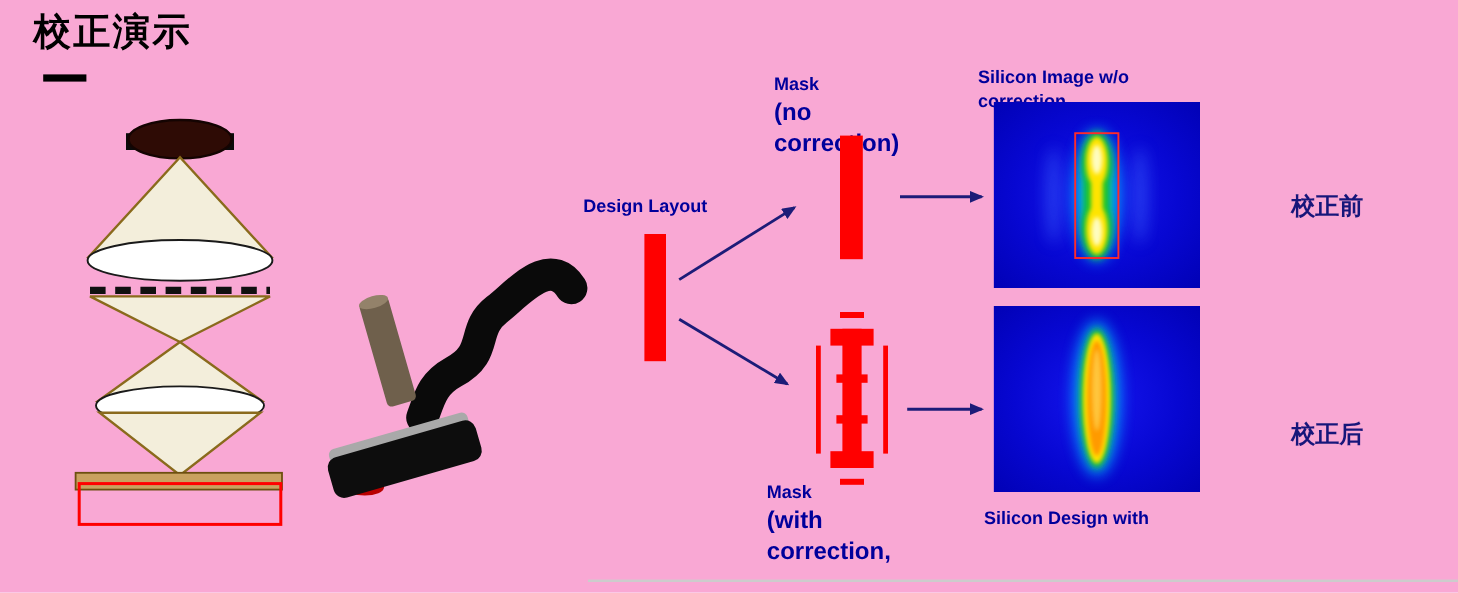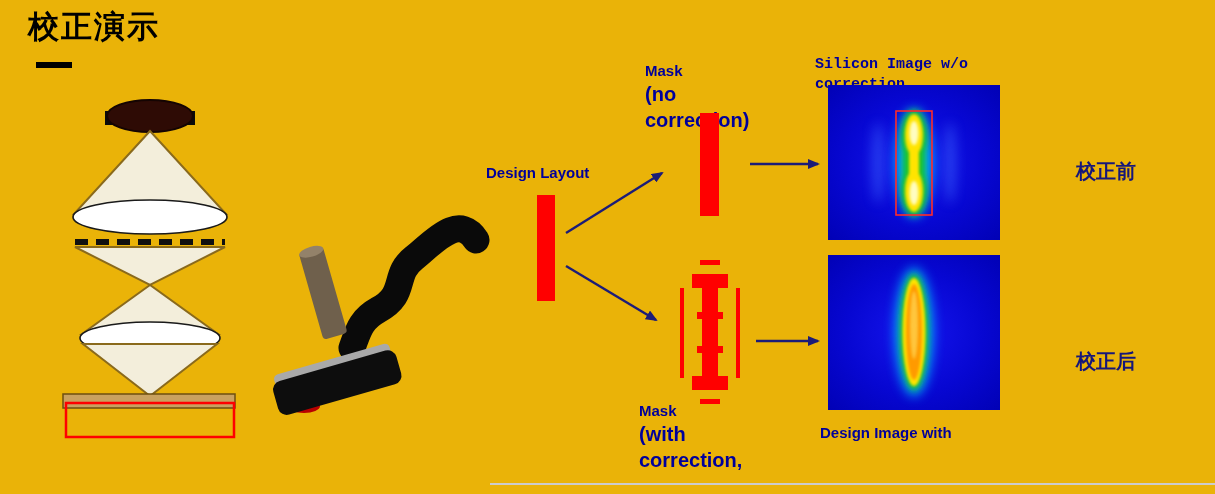--- a/index.html
+++ b/index.html
@@ -1,17 +1,17 @@
 <!DOCTYPE html>
 <html><head>
 <meta charset="utf-8">
 <style>
   html,body { margin:0; padding:0; background:#ffffff; }
   .canvas {
-    position:relative; width:1215px; height:494px; background:#eab308;
+    position:relative; width:1215px; height:494px; background:#f9a8d4;
     overflow:hidden; font-family:"Liberation Sans", sans-serif;
   }
   .title {
     position:absolute; left:28px; top:6px; font-size:31px; font-weight:800;
     color:#000000; letter-spacing:2px;
   }
   .title-dash { position:absolute; left:36px; top:62px; width:36px; height:6px; background:#000000; }
 
   .optics { position:absolute; left:55px; top:85px; width:190px; height:360px; }
   .brush  { position:absolute; left:262px; top:218px; width:225px; height:200px; overflow:visible; }
@@ -21,21 +21,21 @@
 
   .design-layout-label { left:486px; top:163px; width:124px; }
   .design-bar { position:absolute; left:537px; top:195px; width:18px; height:106px; background:#ff0000; }
 
   .mask-top-label { left:645px; top:61px; width:130px; }
   .mask-top-bar { position:absolute; left:700px; top:113px; width:19px; height:103px; background:#ff0000; }
 
   .mask-opc { position:absolute; left:676px; top:258px; width:68px; height:148px; }
   .mask-bottom-label { left:639px; top:401px; width:140px; }
 
-  .silicon-top-label { left:815px; top:55px; width:200px;font-family:Liberation Mono, monospace; }
+  .silicon-top-label { left:815px; top:55px; width:200px; }
   .silicon { position:absolute; left:828px; width:172px; height:155px; }
   .silicon-top { top:85px; }
   .silicon-bottom { top:255px; }
   .silicon-bottom-label { left:820px; top:423px; width:190px; }
 
   .cn-label { position:absolute; color:#16167a; font-weight:800; font-size:20px; }
   .before { left:1076px; top:158px; }
   .after  { left:1076px; top:348px; }
 
   .arrows { position:absolute; left:0; top:0; width:1215px; height:494px; pointer-events:none; }
@@ -163,21 +163,21 @@
       </defs>
       <rect width="172" height="155" fill="url(#bgB)"></rect>
       <ellipse cx="86" cy="77" rx="19" ry="64" fill="#00ccff" opacity="0.8" filter="url(#blur6B)"></ellipse>
       <ellipse cx="86" cy="77" rx="14" ry="58" fill="#17c421" filter="url(#blur3B)"></ellipse>
       <ellipse cx="86" cy="77" rx="11.5" ry="54" fill="#ffe400" filter="url(#blur2B)"></ellipse>
       <ellipse cx="86" cy="77" rx="8" ry="48" fill="#ff9a00" filter="url(#blur2B)"></ellipse>
       <ellipse cx="86" cy="70" rx="4" ry="34" fill="#ffc63c" filter="url(#blur2B)"></ellipse>
     </svg>
   </div>
   <div class="lbl silicon-bottom-label">
-    <div>Design Image with</div>
+    <div>Silicon Design with</div>
   </div>
   <div class="cn-label after">校正后</div>
 
   <svg class="arrows" viewBox="0 0 1215 494">
     <defs>
       <marker id="ah" markerWidth="12" markerHeight="10" refX="10" refY="5" orient="auto" markerUnits="userSpaceOnUse">
         <polygon points="0,0 12,5 0,10" fill="#1c1c78"></polygon>
       </marker>
     </defs>
     <line x1="566" y1="233" x2="662" y2="173" stroke="#1c1c78" stroke-width="2.4" marker-end="url(#ah)"></line>

